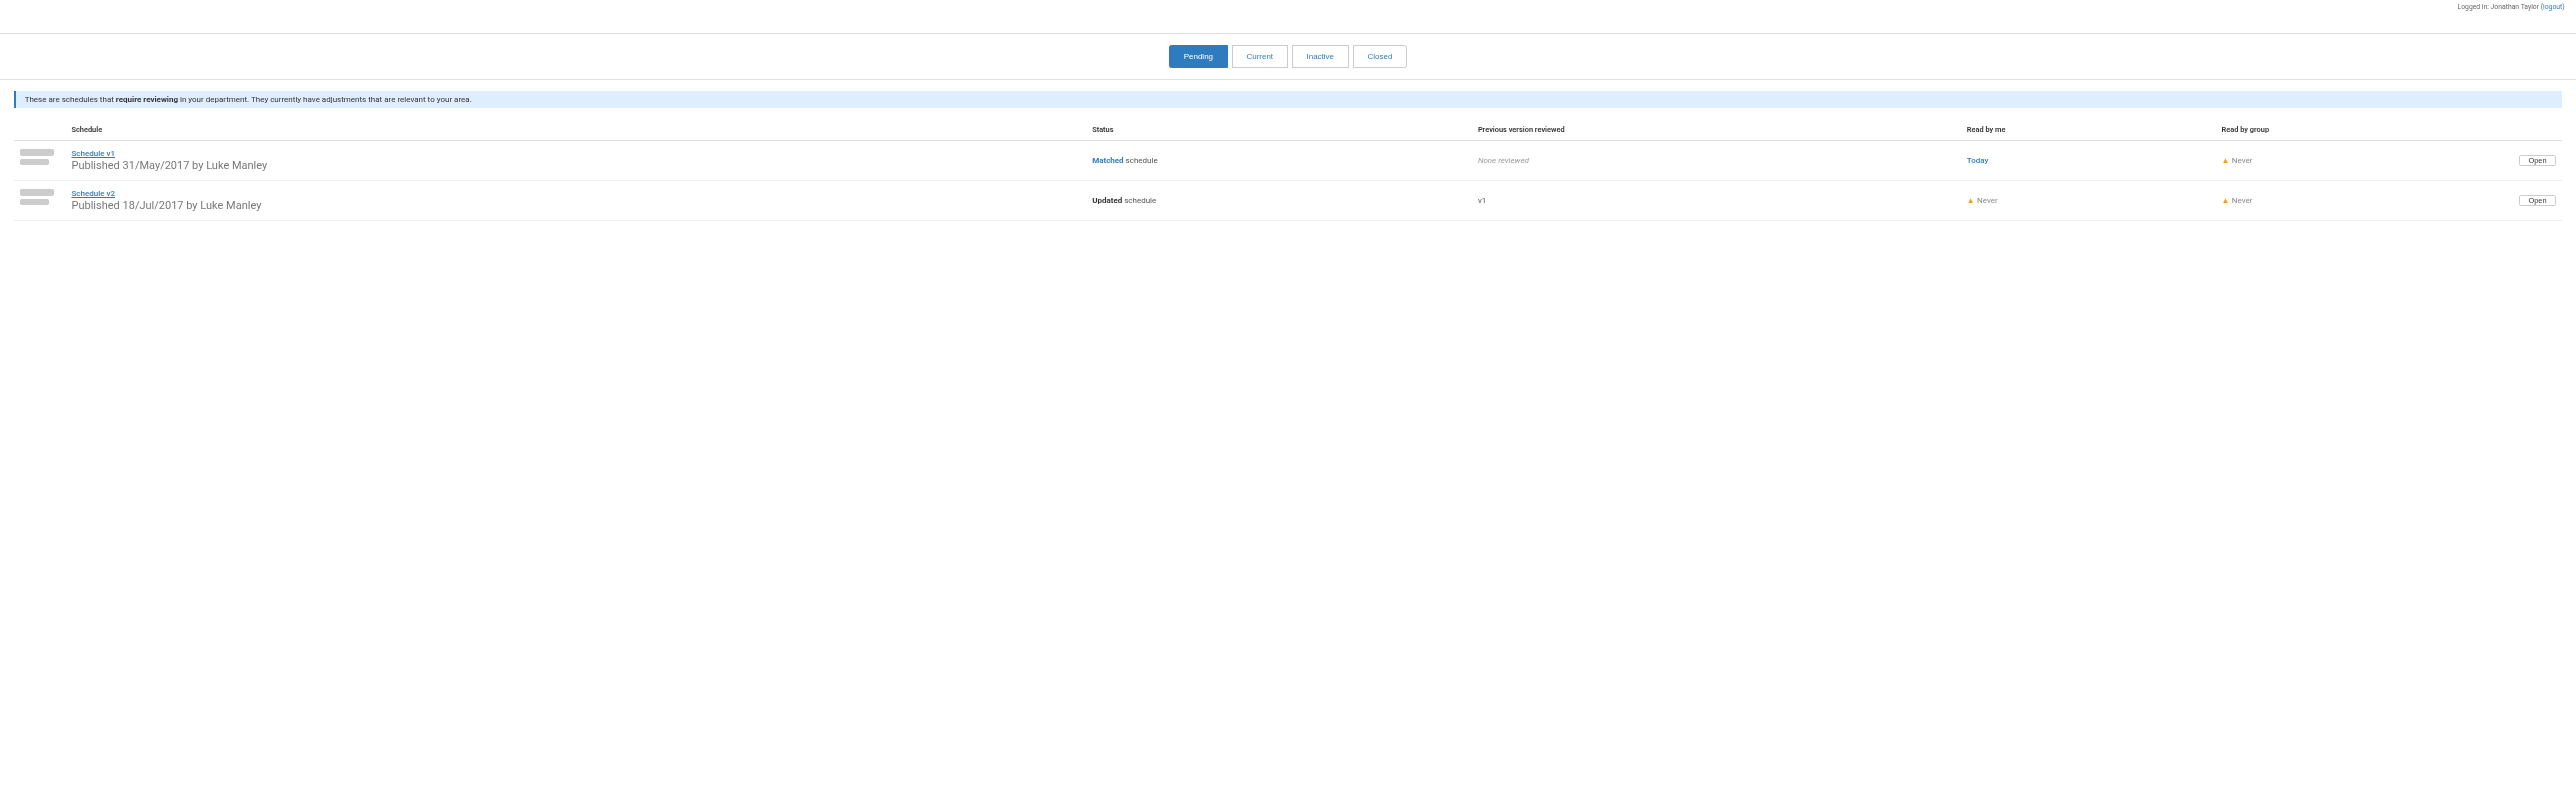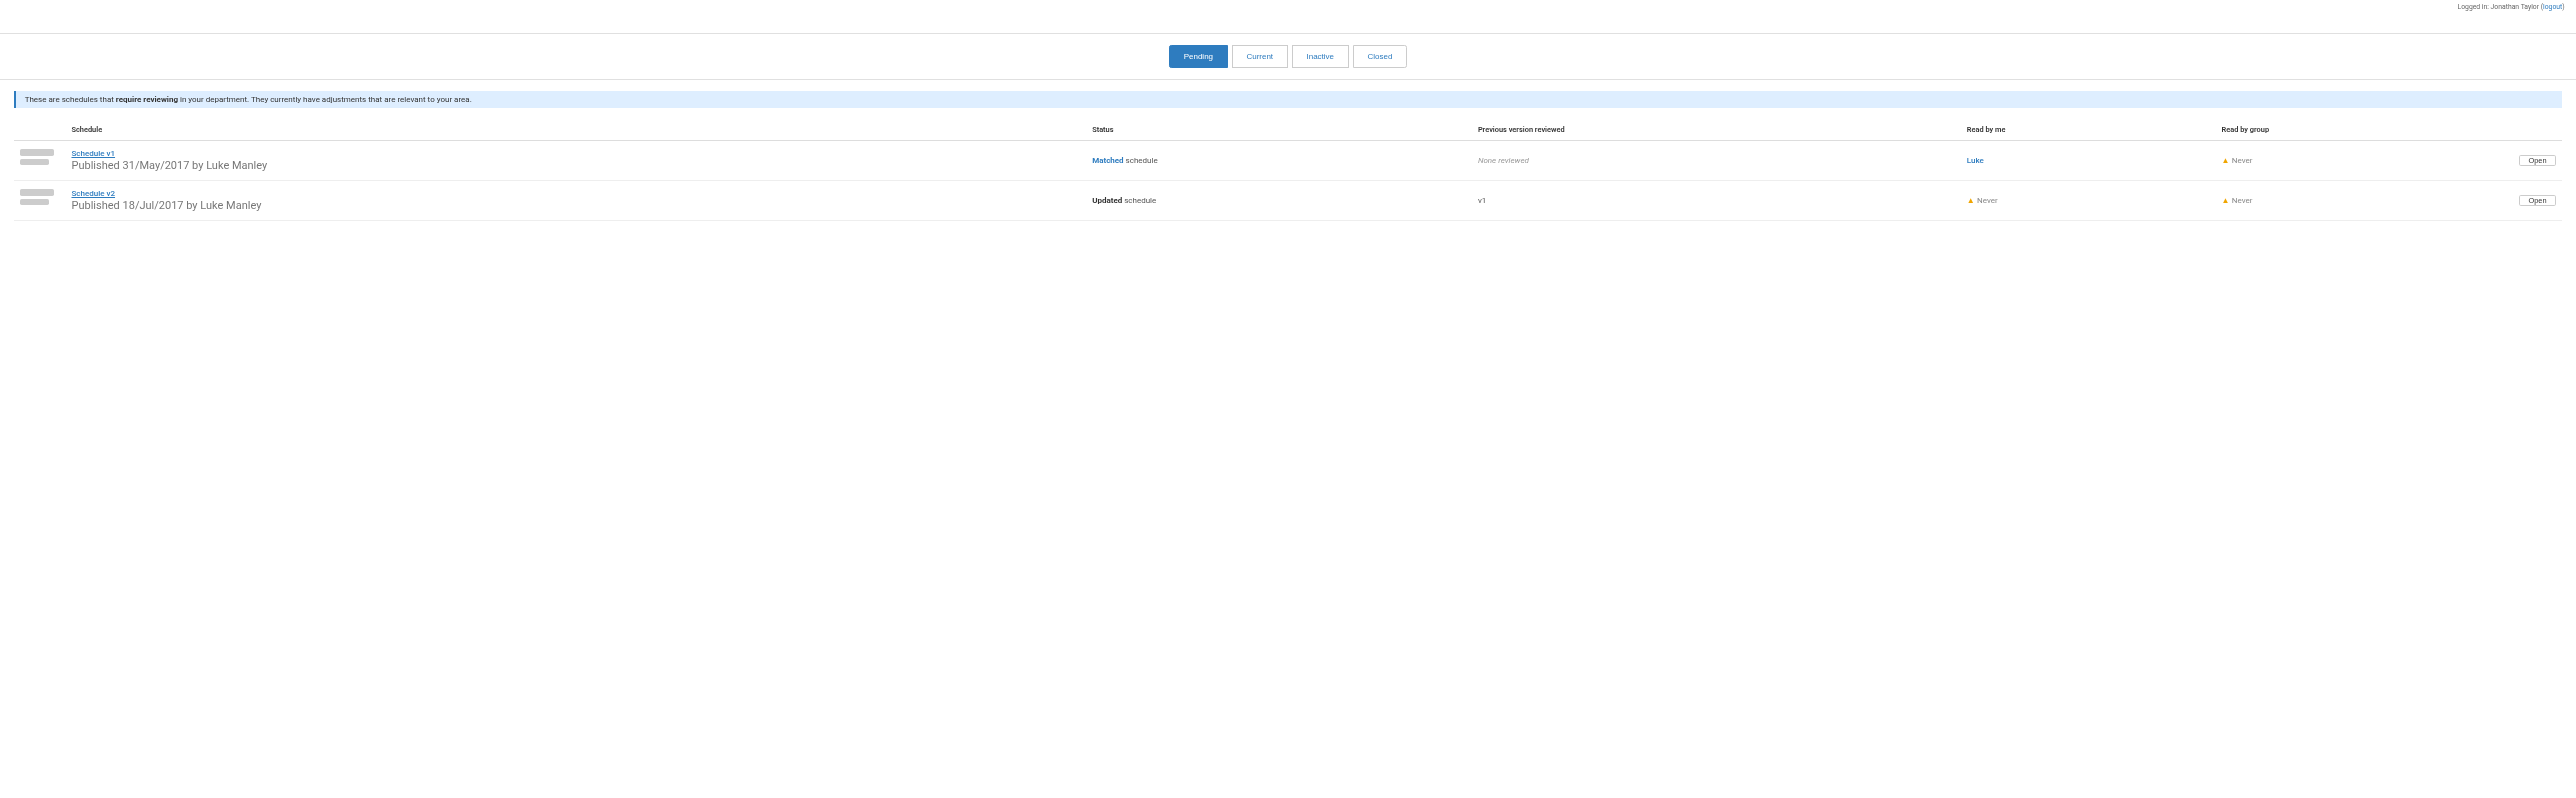--- a/index.html
+++ b/index.html
@@ -235,21 +235,21 @@
           <a class="schedule-name" href="#">Schedule v1</a>
           <span class="schedule-meta">Published 31/May/2017 by Luke Manley</span>
         </td>
         <td>
           <span class="status-matched">Matched</span><span class="status-text"> schedule</span>
         </td>
         <td>
           <span style="font-style:italic; color:#999;">None reviewed</span>
         </td>
         <td>
-          <span class="read-today">Luke</span>
+          <span class="read-today">Today</span>
         </td>
         <td>
           <span class="warning-icon">▲</span><span class="read-never">Never</span>
         </td>
         <td>
           <button class="open-btn">Open</button>
         </td>
       </tr>
 
       <tr>

